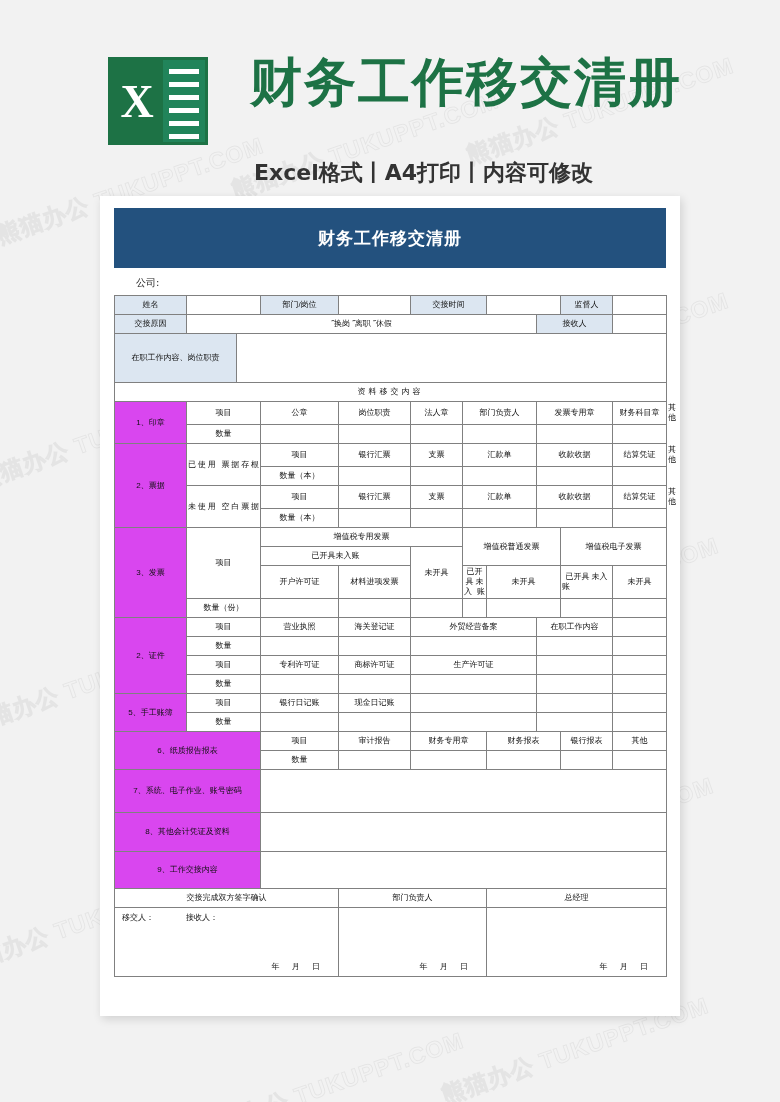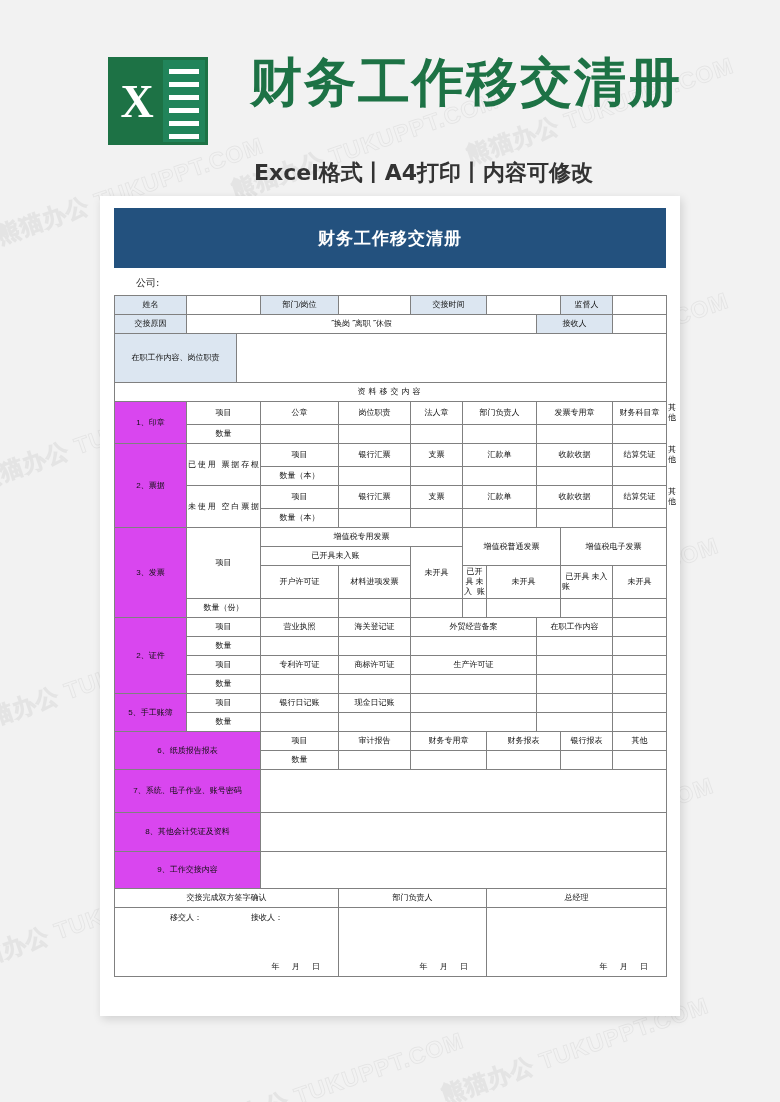--- a/index.html
+++ b/index.html
@@ -355,21 +355,21 @@
 
     <tr class="rowh">
       <td colspan="6">交接完成双方签字确认</td>
       <td colspan="4">部门负责人</td>
       <td colspan="4">总经理</td>
     </tr>
 
     <tr>
       <td colspan="6" class="sigbody">
         <div style="display:flex;height:100%;flex-direction:column;justify-content:space-between;">
-          <div class="sigtop" style="display:flex;gap:49px;margin-left:48px;">
+          <div class="sigtop" style="display:flex;gap:32px;">
             <span>移交人：</span>
             <span>接收人：</span>
           </div>
           <div class="datecell">年 月 日</div>
         </div>
       </td>
       <td colspan="4" class="sigbody">
         <div style="display:flex;height:100%;flex-direction:column;justify-content:flex-end;">
           <div class="datecell">年 月 日</div>
         </div>

